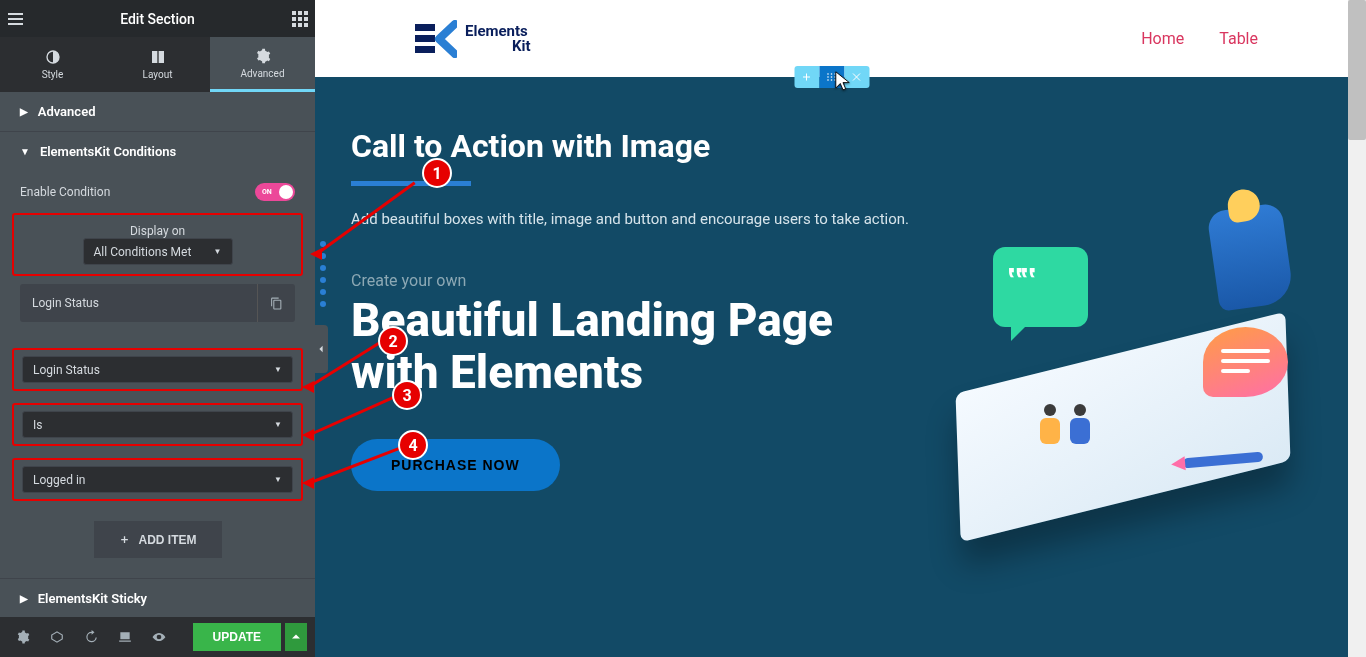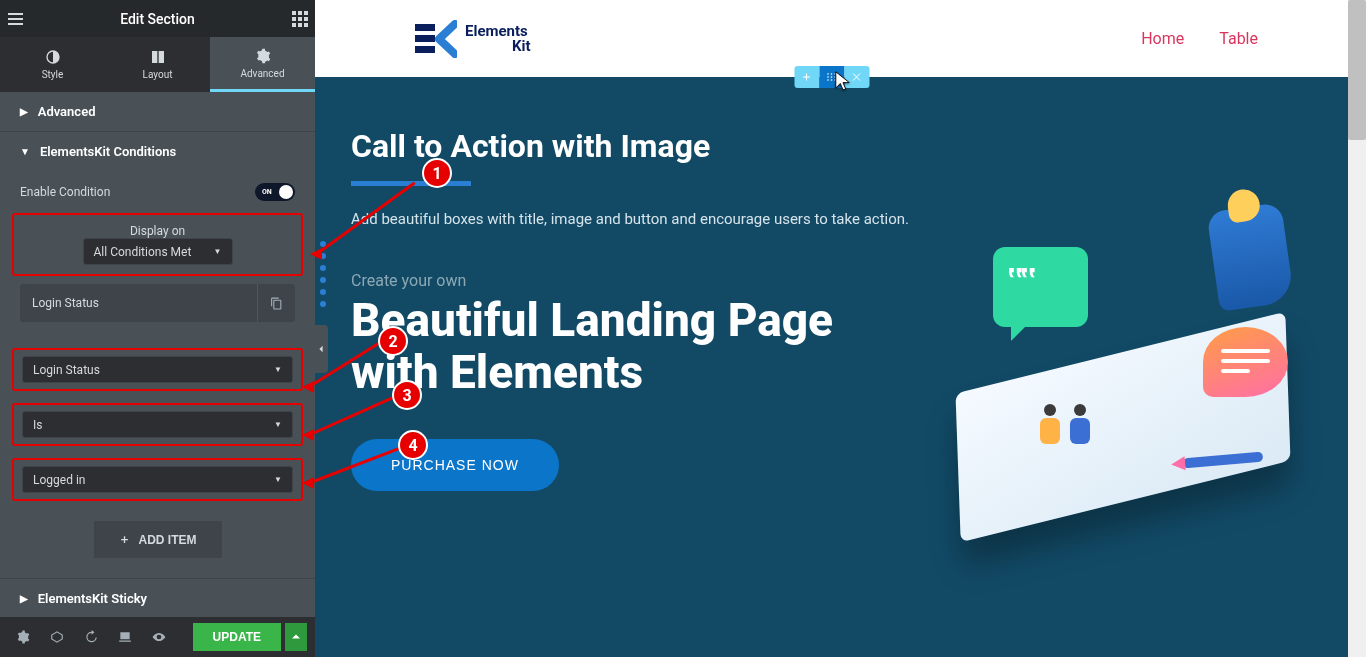--- a/index.html
+++ b/index.html
@@ -22,21 +22,21 @@
 .sb-tab.active { background: #495157; border-bottom: 3px solid #71d7f7; }
 
 .sb-body { flex: 1; overflow-y: auto; }
 .acc-section { border-bottom: 1px solid #3f444b; }
 .acc-head { display: flex; align-items: center; padding: 12px 20px; cursor: pointer; font-size: 13px; font-weight: 600; color: #fff; }
 .acc-chev { margin-right: 10px; font-size: 10px; }
 .acc-body { padding: 0 20px 15px; }
 
 .ctrl-row { display: flex; align-items: center; justify-content: space-between; margin: 12px 0; font-size: 12px; }
 .ctrl-label { color: #d5dadf; }
-.toggle { width: 40px; height: 18px; border-radius: 10px; background: #0f172a; position: relative; display: flex; align-items: center; }
+.toggle { width: 40px; height: 18px; border-radius: 10px; background: #ec4899; position: relative; display: flex; align-items: center; }
 .toggle-knob { width: 14px; height: 14px; border-radius: 50%; background: #fff; position: absolute; right: 2px; }
 .toggle-text { font-size: 7px; color: #fff; position: absolute; left: 7px; font-weight: 700; }
 .select { background: #2c2e31; border: 1px solid #3f444b; border-radius: 3px; height: 27px; display: flex; align-items: center; padding: 0 10px; font-size: 12px; color: #d5dadf; position: relative; cursor: pointer; min-width: 0; gap: 21px; }
 .select-caret { margin-left: auto; font-size: 8px; }
 .select.full { width: 100%; }
 .select.half { width: 150px; }
 .conditions-item { background: #3f444b; border-radius: 3px; margin-top: 8px; height: 38px; display: flex; align-items: center; padding: 0 12px; font-size: 12px; }
 .conditions-item-copy { margin-left: auto; border-left: 1px solid #555; padding-left: 12px; height: 100%; display: flex; align-items: center; cursor: pointer; }
 .add-item-btn { margin: 20px auto 5px; background: #3f444b; border: none; color: #d5dadf; font-size: 12px; font-weight: 600; padding: 10px 25px; display: flex; align-items: center; gap: 8px; cursor: pointer; }
 .highlight-box { border: 2px solid #e60000; border-radius: 3px; padding: 6px 8px; margin: 4px -8px; }
@@ -64,21 +64,21 @@
 .tb-edit { background: #0b75c9; }
 .tb-del { background: #71d7f7; border-radius: 0 3px 3px 0; }
 .tb-btn svg { width: 12px; height: 12px; fill: #fff; }
 .hero-title { font-size: 32px; font-weight: 700; margin-bottom: 16px; }
 .hero-underline { width: 120px; height: 5px; background: #2a7fd4; margin-bottom: 22px; }
 .dots-left { position: absolute; left: 5px; top: 164px; display: flex; flex-direction: column; gap: 6px; }
 .dots-left span { width: 6px; height: 6px; border-radius: 50%; background: #2a7fd4; }
 .hero-desc { font-size: 15px; color: #d5e3ea; max-width: 560px; line-height: 1.5; margin-bottom: 40px; }
 .hero-sub { color: #8ca8b4; font-size: 16px; margin-bottom: 4px; }
 .hero-big { font-size: 46px; font-weight: 800; line-height: 1.15; margin-bottom: 40px; }
-.purchase-btn { background: #0b75c9; color: #ffffff; border: none; padding: 18px 40px; border-radius: 30px; font-size: 14px; font-weight: 400; letter-spacing: 1px; cursor: pointer; }
+.purchase-btn { background: #0b75c9; color: #000000; border: none; padding: 18px 40px; border-radius: 30px; font-size: 14px; font-weight: 700; letter-spacing: 1px; cursor: pointer; }
 .collapse-handle { position: absolute; left: -1px; top: 248px; width: 14px; height: 48px; background: #495157; display: flex; align-items: center; justify-content: center; cursor: pointer; border-radius: 0 4px 4px 0; }
 .collapse-handle svg { width: 8px; height: 8px; fill: #d5dadf; }
 
 .badge { position: absolute; width: 30px; height: 30px; border-radius: 50%; background: #e60000; color: #fff; font-weight: 700; display: flex; align-items: center; justify-content: center; font-size: 16px; border: 2px solid #fff; z-index: 50; }
 .arrow-line { position: absolute; height: 3px; background: #e60000; z-index: 49; transform-origin: left center; }
 .arrow-head { position: absolute; width: 0; height: 0; border-top: 6px solid transparent; border-bottom: 6px solid transparent; border-right: 12px solid #e60000; z-index: 49; }
 
 .illus { position: absolute; right: 30px; top: 130px; width: 380px; height: 330px; }
 .platform { position: absolute; bottom: 35px; left: 20px; width: 330px; height: 150px; background: linear-gradient(160deg,#f5faff 0%,#dbeaf5 100%); transform: skewY(-12deg) rotate(-2deg); border-radius: 8px; box-shadow: 0 25px 30px rgba(0,0,0,.3); }
 .blob1 { position: absolute; top: 0; right: 30px; width: 75px; height: 100px; background: linear-gradient(180deg,#2f7bd4,#1a58a8); border-radius: 18px 18px 30px 10px; transform: rotate(-8deg); }

